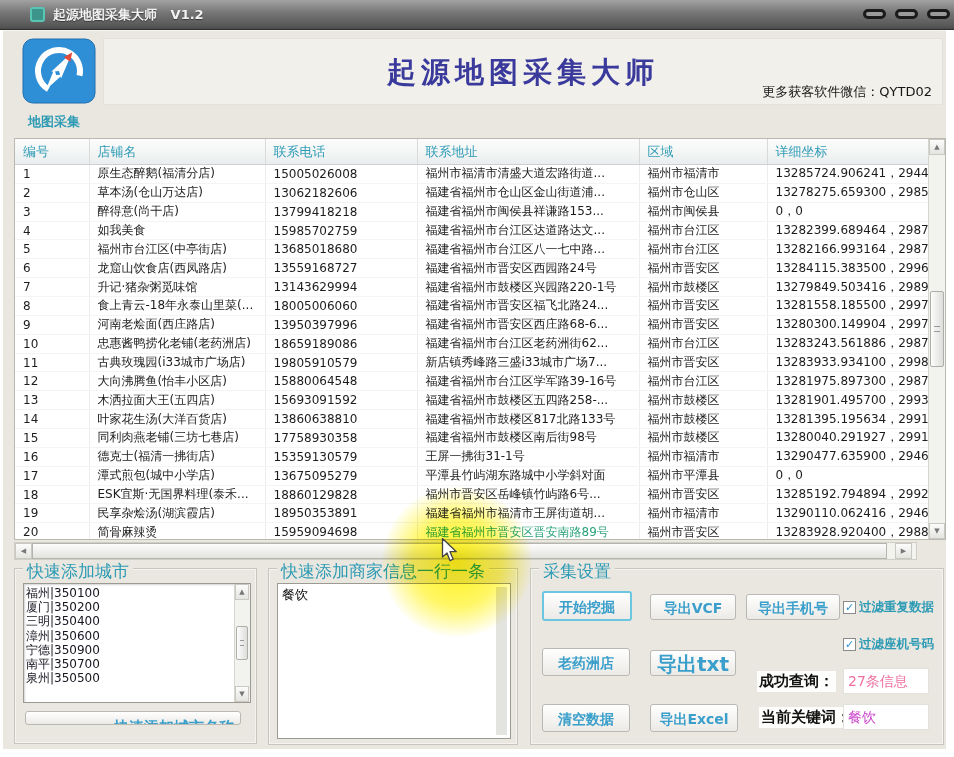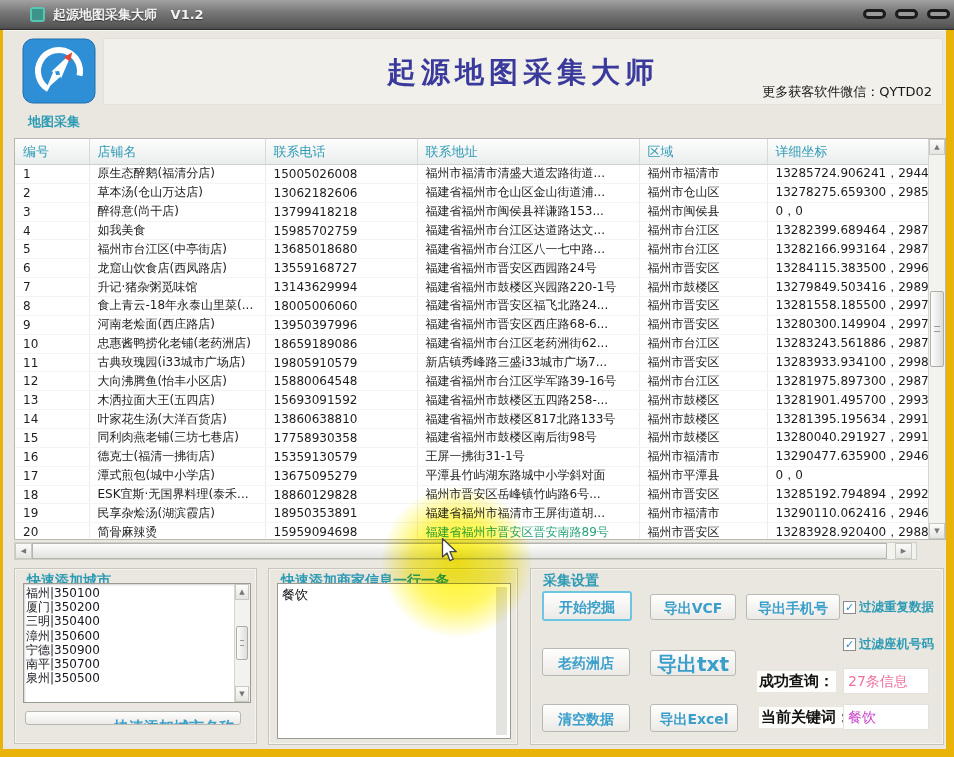--- a/index.html
+++ b/index.html
@@ -1,20 +1,20 @@
 <!DOCTYPE html>
 <html style="--teal: #2e9bb5; --btn-blue: #3a9fca; --pink: #ee6fa0; --magenta: #cb44cb; --title-blue: #3a3a9c; --green: #2aa37a;"><head>
 <meta charset="utf-8">
 <style>
   :root{
     --teal:#2e9bb5; --btn-blue:#3a9fca; --pink:#ee6fa0; --magenta:#cb44cb;
     --title-blue:#3a3a9c; --green:#2aa37a;
   }
   html,body{margin:0;padding:0;background:#000;}
-  #stage{position:relative;width:954px;height:757px;background:#eab308;overflow:hidden;
+  #stage{position:relative;width:954px;height:757px;background:#ffffff;overflow:hidden;
     font-family:"DejaVu Sans","Liberation Sans",sans-serif;}
   
   .titlebar{position:absolute;left:0;top:0;width:954px;height:30px;
     background:linear-gradient(#a2a2a2,#757575 45%,#575757 90%,#4a4a4a);
     display:flex;align-items:center;z-index:5;border-bottom:1px solid #2e2e2e;box-sizing:border-box;}
   .app-icon{width:15px;height:15px;margin-left:30px;border:2px solid #57c7b4;border-radius:3px;
     box-sizing:border-box;background:#3d948a;flex:0 0 auto;}
   .titlebar-text{color:#f2f2f2;font-size:13px;font-weight:bold;margin-left:8px;
     white-space:pre;text-shadow:0 1px 1px rgba(0,0,0,.45);}
   .win-controls{position:absolute;right:4px;top:9px;display:flex;gap:9px;}
@@ -58,21 +58,21 @@
     border:1px solid #cfcfc8;box-sizing:border-box;}
   .harrow{position:absolute;top:0;width:17px;height:16px;line-height:15px;text-align:center;
     font-size:7px;color:#777;background:linear-gradient(#fcfcfc,#e4e4e0);border:1px solid #c9c9c2;box-sizing:border-box;}
   .harrow.left{left:0;}
   .harrow.right{right:4px;}
   .hthumb{position:absolute;left:17px;top:0;width:855px;height:16px;
     background:linear-gradient(#fdfdfd,#e2e2de);border:1px solid #b5b5af;box-sizing:border-box;}
   
   .group{position:absolute;border:1px solid #c6c6bf;box-shadow:inset 0 0 0 1px #f4f3ee;box-sizing:border-box;}
   .group-title{position:absolute;top:-9px;left:8px;background:#eae7e0;padding:0 4px;
-    font-size:14px;color:var(--teal);font-weight:bold;white-space:nowrap;margin-top:12px;}
+    font-size:17px;color:var(--teal);font-weight:normal;white-space:nowrap;}
   #grp-city{left:11px;top:538px;width:243px;height:176px;}
   .listbox{position:absolute;left:8px;top:14px;width:228px;height:120px;background:#fff;
     border:1px solid #9b9b94;box-shadow:inset 1px 1px 2px rgba(0,0,0,.18);box-sizing:border-box;overflow:hidden;}
   .city-items{position:absolute;left:2px;top:2px;right:18px;bottom:2px;overflow:hidden;}
   .city-item{font-size:12px;line-height:14.2px;color:#15151f;white-space:nowrap;}
   .lb-scroll{position:absolute;right:0;top:0;bottom:0;width:16px;background:#f2f2ef;border-left:1px solid #d6d6cf;box-sizing:border-box;}
   .lb-scroll .down{position:absolute;bottom:0;left:0;width:14px;}
   .lb-scroll .up{width:14px;}
   .lbthumb{position:absolute;left:1px;width:12px;top:42px;height:34px;
     background:linear-gradient(90deg,#fdfdfd,#dddddb);border:1px solid #aeaea8;border-radius:2px;box-sizing:border-box;}

